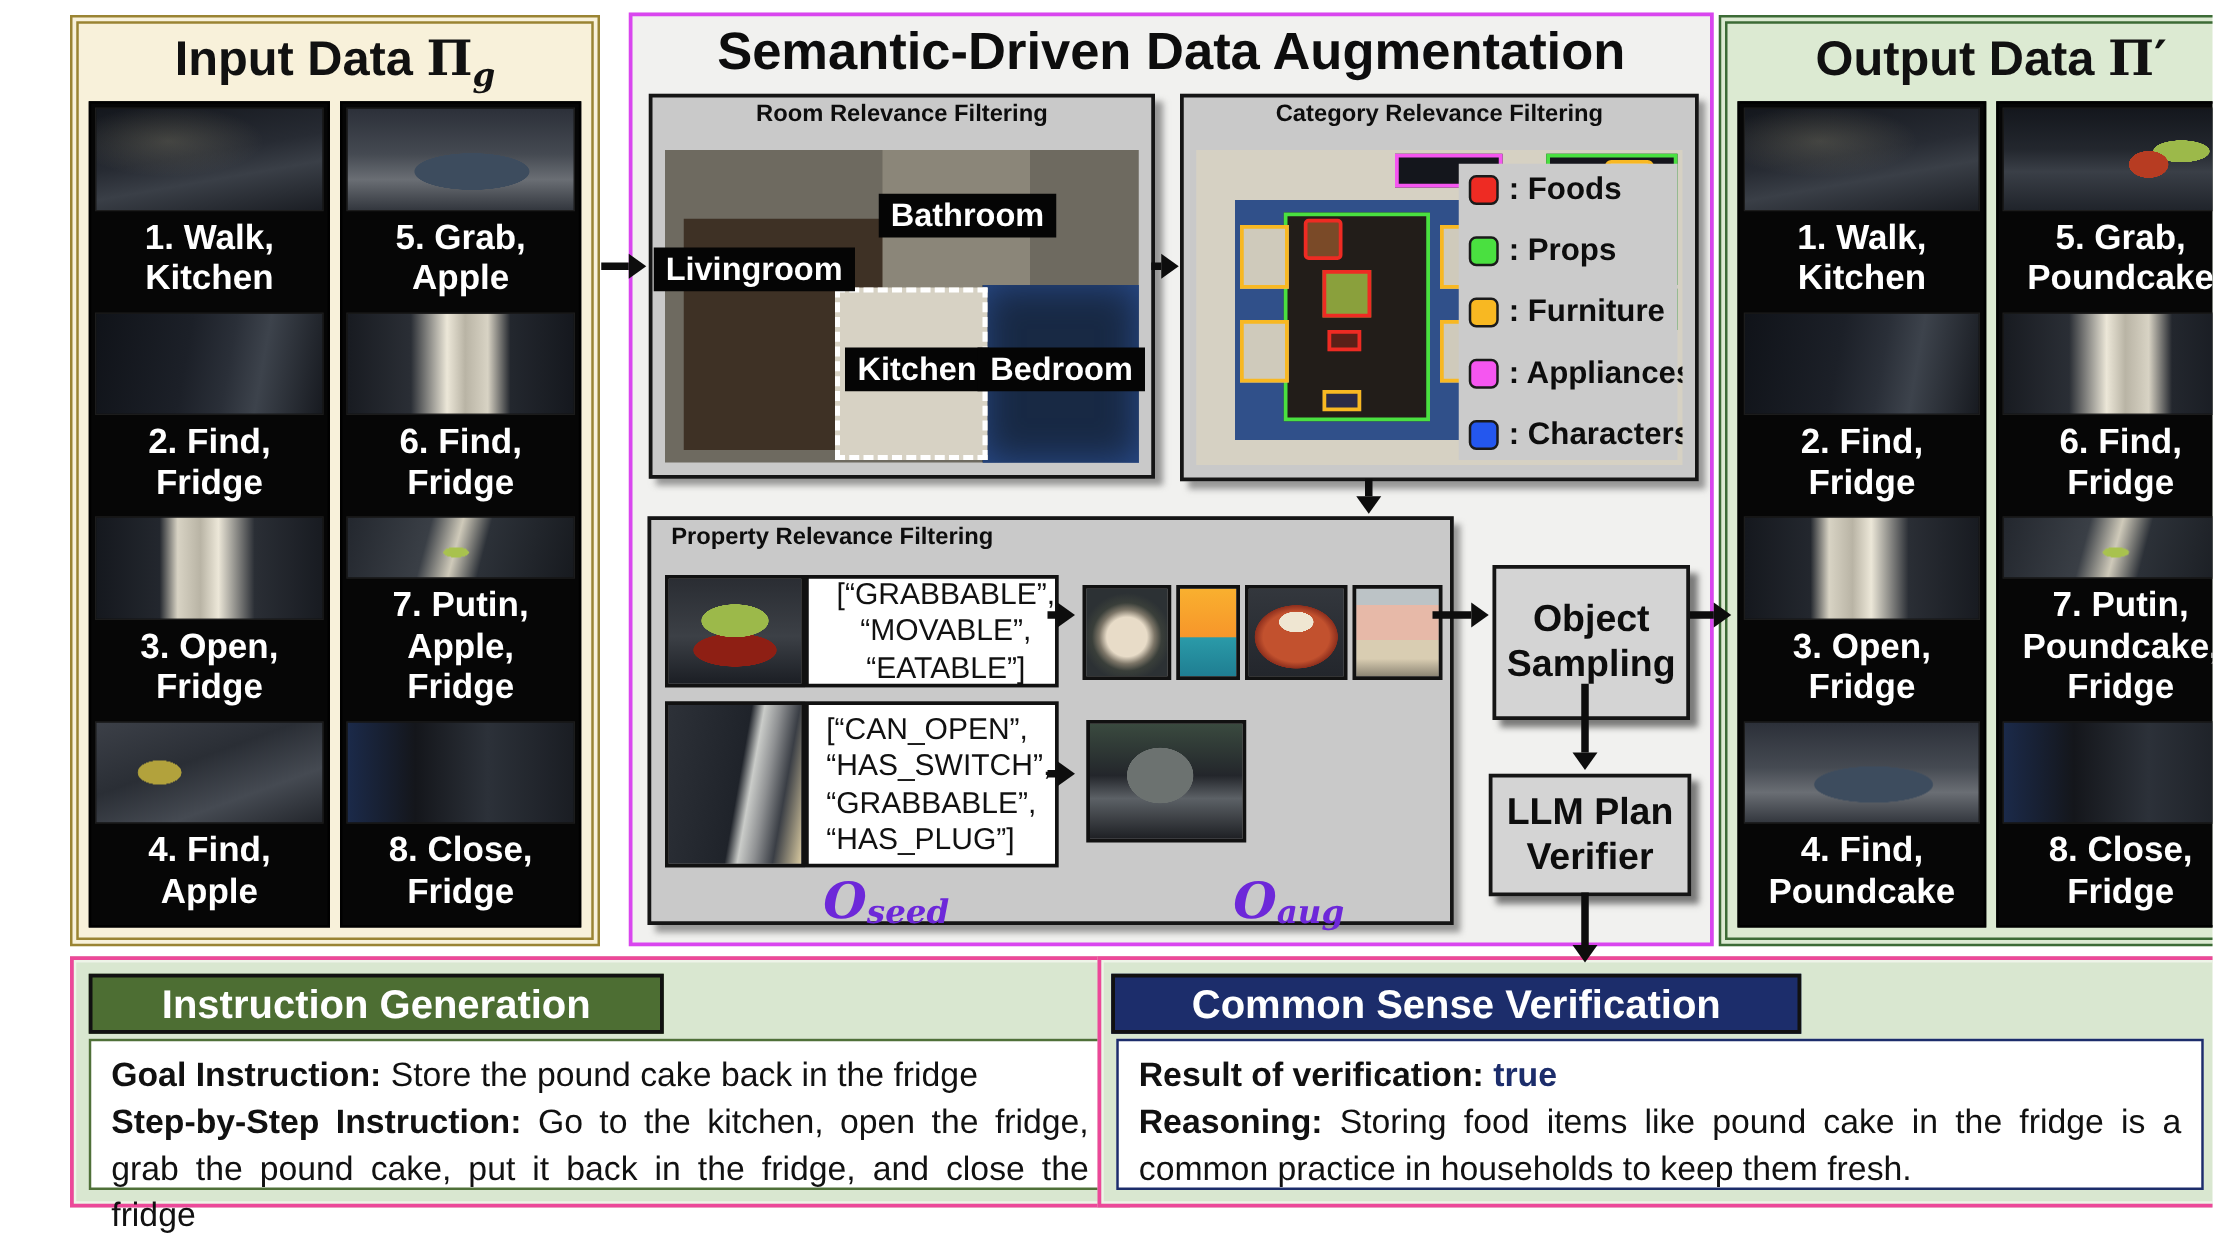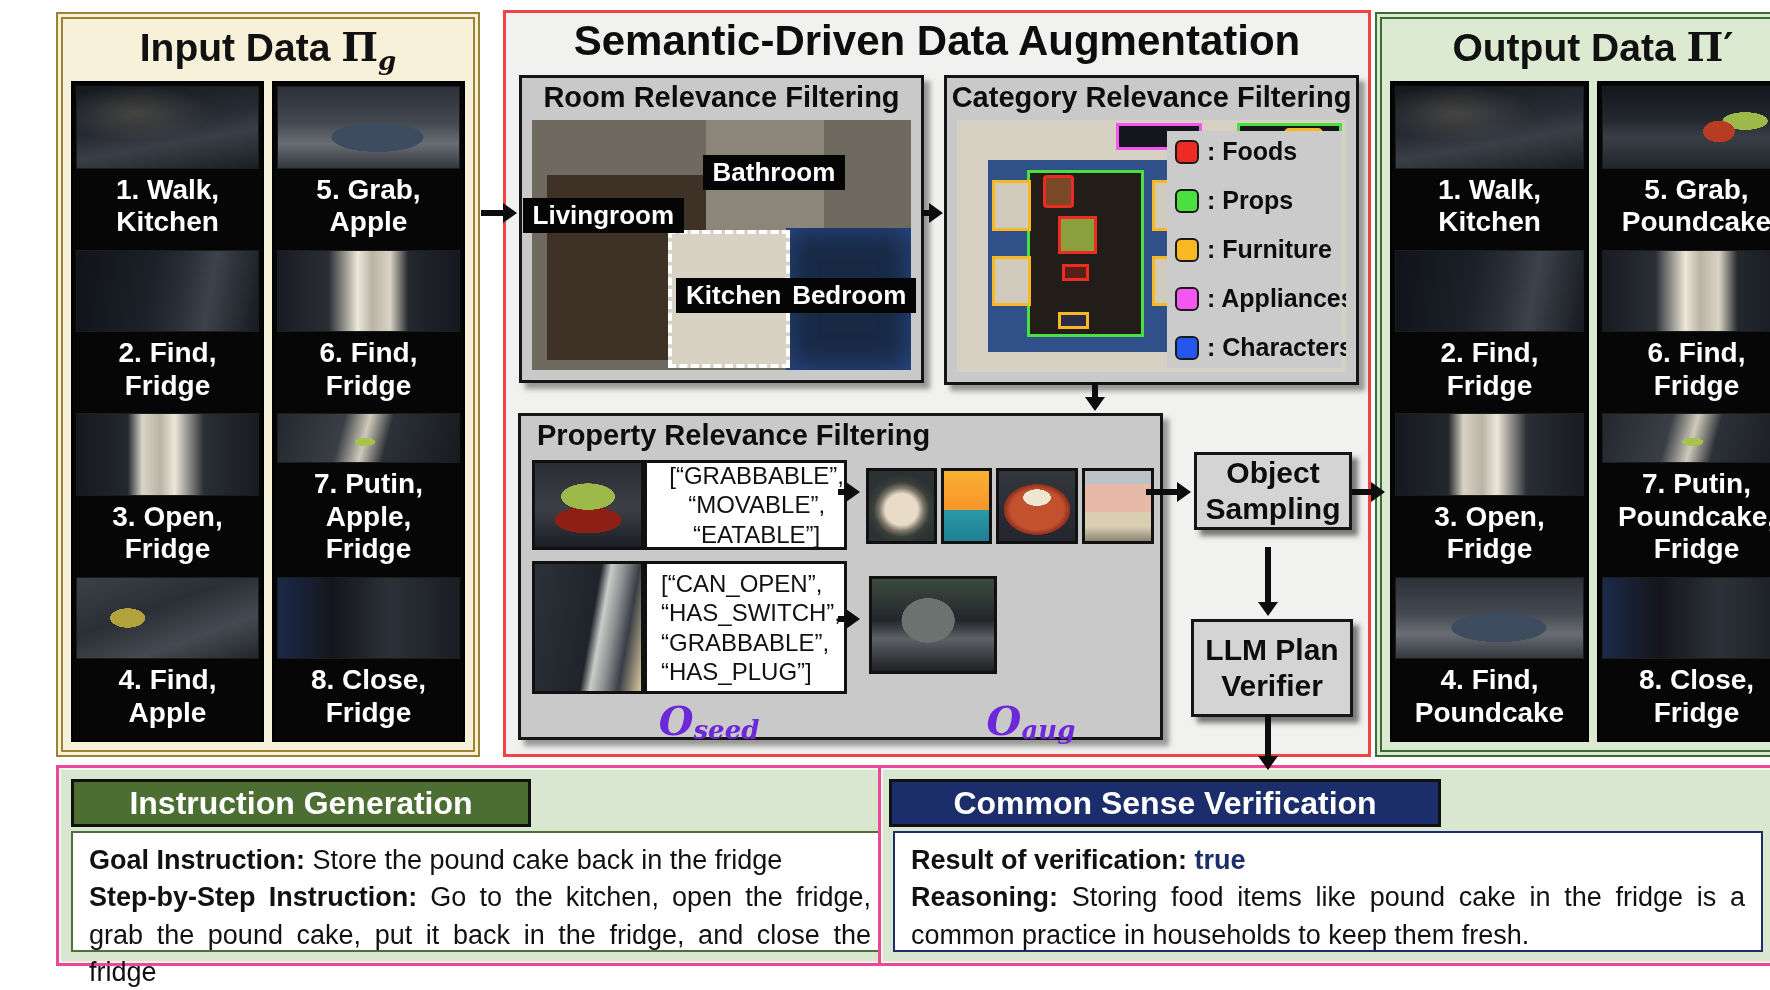--- a/index.html
+++ b/index.html
@@ -39,24 +39,24 @@
     linear-gradient(180deg,#2c3039 0%,#454a52 45%,#6a6e74 70%,#33373e 100%); }
   .p-fridge-open2 { background:linear-gradient(270deg,#15181e 0%,#23272e 28%,#d8d3c4 38%,#b9b4a5 48%,#ece7d8 56%,#2a2e35 72%,#181b21 100%); }
   .p-grab { background:radial-gradient(8% 12% at 48% 58%, #a8c24e 0 70%, transparent 71%),
     linear-gradient(105deg,#23272e 0%,#3a3f46 35%,#cfcaba 48%,#2c3138 60%,#171a1f 100%); }
   .p-back { background:linear-gradient(90deg,#1b2a4a 0%,#14161b 30%,#2c3139 62%,#1a1d23 100%); }
   .p-counter-cake { background:radial-gradient(14% 22% at 62% 55%, #b73c22 0 60%, transparent 61%),
     radial-gradient(20% 18% at 76% 42%, #9cb94a 0 60%, transparent 61%),
     linear-gradient(180deg,#14171d 0%,#23272e 40%,#3a3f47 62%,#20242b 100%); }
 
   
-  .mid { position:absolute; left:455px; top:10px; width:868px; height:747px; background:#f1f1ef; border:3px solid #ef4444; }
+  .mid { position:absolute; left:455px; top:10px; width:868px; height:747px; background:#f1f1ef; border:3px solid #d946ef; }
   .mid-title { text-align:center; font-weight:bold; font-size:42px; color:#0d0d0d; padding-top:4px; }
   .gbox { position:absolute; background:#c9c9c9; border:3px solid #151515; box-shadow:6px 6px 5px rgba(90,90,90,.6); }
-  .gbox-title { text-align:center; font-weight:bold; font-size:29px; color:#0d0d0d; padding-top:3px; }
+  .gbox-title { text-align:center; font-weight:bold; font-size:19px; color:#0d0d0d; padding-top:3px; }
   .gbox-title.left { text-align:left; padding-left:16px; }
 
   
   .room-photo { position:absolute; left:10px; top:42px; right:10px; bottom:10px; background:#6e6a60; overflow:visible; }
   .rp-living  { position:absolute; left:4%;  top:22%; width:45%; height:74%; background:#3e3125; }
   .rp-bath    { position:absolute; left:46%; top:0;   width:31%; height:56%; background:#8b8679; }
   .rp-bed     { position:absolute; left:67%; top:43%; width:33%; height:57%; background:#182944;
     box-shadow:inset 0 0 30px #2a4d8f; }
   .rp-kitchen { position:absolute; left:36%; top:44%; width:32%; height:55%; background:#d7d2c4; border:4px dashed #fff; z-index:2; }
   .room-chip { position:absolute; background:#050505; color:#fff; font-weight:bold; font-size:26px;
@@ -244,21 +244,21 @@
       <div class="prop-img fridge-photo" style="left:11px; top:145px; width:112px; height:133px;"></div>
       <div class="prop-list left" style="left:123px; top:145px; width:203px; height:133px;"><span class="pre">[“CAN_OPEN”,
 “HAS_SWITCH”,
 “GRABBABLE”,
 “HAS_PLUG”]</span></div>
       <div class="prop-img micro-photo" style="left:348px; top:160px; width:128px; height:98px;"></div>
       <div class="o-label" style="left:108px; top:281px;"><span class="bigO">O</span><sub>seed</sub></div>
       <div class="o-label" style="left:430px; top:281px;"><span class="bigO">O</span><sub>aug</sub></div>
     </div>
 
-    <div class="node-box" style="left:688px; top:439px; width:158px; height:78px;"><span class="pre">Object
+    <div class="node-box" style="left:688px; top:439px; width:158px; height:124px;"><span class="pre">Object
 Sampling</span></div>
     <div class="node-box" style="left:685px; top:606px; width:162px; height:98px;"><span class="pre">LLM Plan
 Verifier</span></div>
   </div>
 
   <div class="side-panel green" style="left:1327px; top:12px; width:436px; height:745px;">
     <div class="panel-title"><span>Output Data</span> <span class="sym">Π</span><span class="sym">′</span></div>
     <div class="cols">
       <div class="seq-col">
         <div class="cell">

